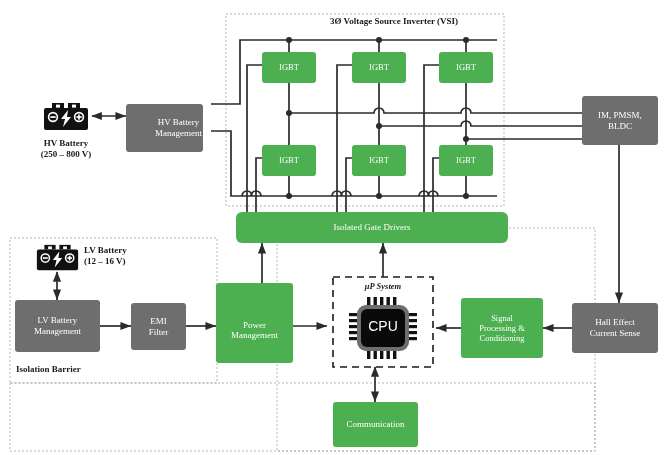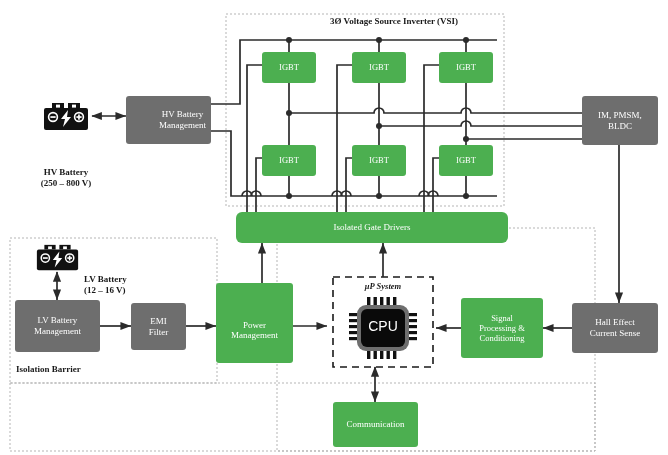--- a/index.html
+++ b/index.html
@@ -3,21 +3,21 @@
 <meta charset="utf-8">
 <style>
   html,body{margin:0;padding:0;background:#ffffff;}
   body{font-family:"Liberation Serif",serif;}
   #root{position:relative;width:668px;height:455px;overflow:hidden;background:#fff;}
   .svg-layer{position:absolute;left:0;top:0;width:668px;height:455px;}
   .box{position:absolute;box-sizing:border-box;display:flex;align-items:center;justify-content:center;
        text-align:center;line-height:1.18;border-radius:3px;}
   .green{background:#4caf50;color:#ffffff;}
   .gray{background:#6e6e6e;color:#ffffff;}
-  .lbl{position:absolute;color:#1a1a1a;text-align:center;line-height:1.25;font-weight:bold;margin-top:29px;}
+  .lbl{position:absolute;color:#1a1a1a;text-align:center;line-height:1.25;font-weight:bold;}
   .lbl-left{text-align:left;}
   .region-title{position:absolute;color:#1a1a1a;font-weight:bold;}
   .icon-holder{position:absolute;}
 </style>
 </head>
 <body>
 
 <div id="root">
 
   <svg class="svg-layer" viewBox="0 0 668 455">
@@ -194,21 +194,21 @@
 
   <div class="lbl" style="left:26px;top:138px;width:80px;font-size:9px;">
     <div>HV Battery</div>
     <div>(250 – 800 V)</div>
   </div>
   <div class="lbl lbl-left" style="left:84px;top:245px;width:90px;font-size:9px;">
     <div>LV Battery</div>
     <div>(12 – 16 V)</div>
   </div>
 
-  <div class="box gray" style="left:126px;top:96px;width:85px;height:48px;font-size:9px;padding-left:28px;">
+  <div class="box gray" style="left:126px;top:104px;width:77px;height:48px;font-size:9px;padding-left:28px;">
     <span>HV Battery
 Management</span>
   </div>
 
   <div class="box green" style="left:262px;top:52px;width:54px;height:31px;font-size:8.5px;">
     <span>IGBT</span>
   </div>
   <div class="box green" style="left:352px;top:52px;width:54px;height:31px;font-size:8.5px;">
     <span>IGBT</span>
   </div>

